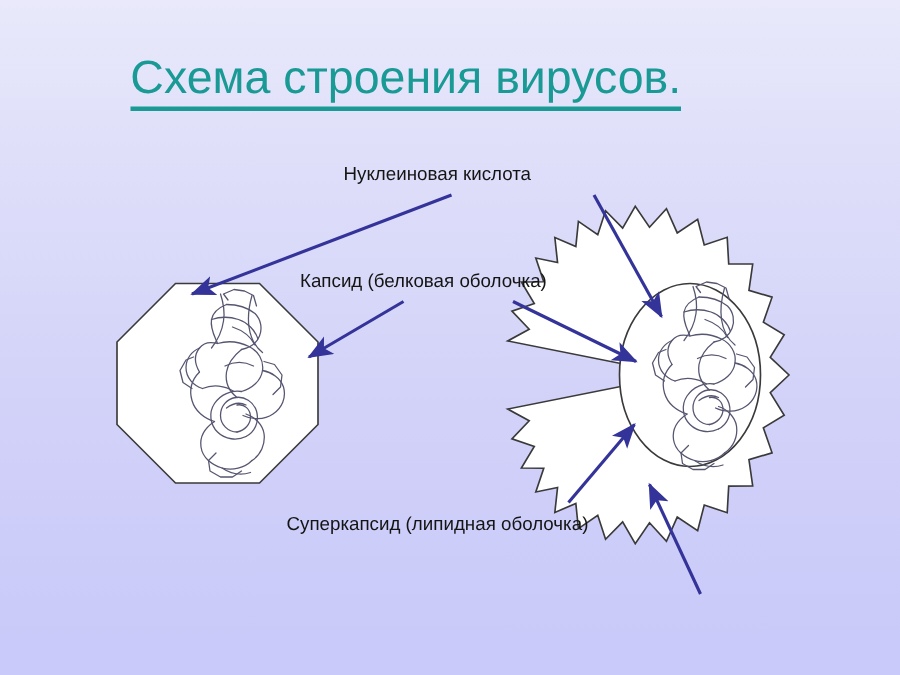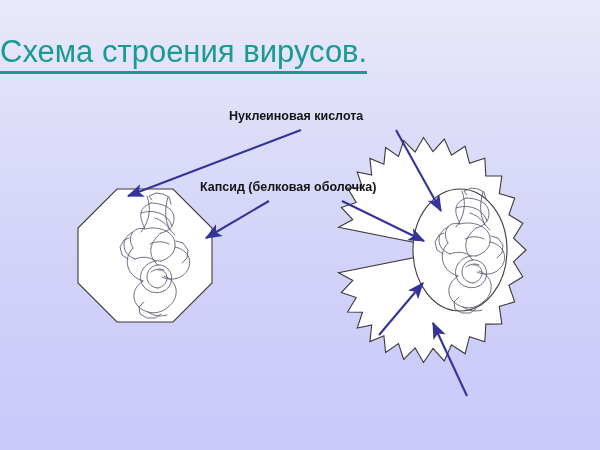--- a/index.html
+++ b/index.html
@@ -17,38 +17,37 @@
     width: 600px;
     height: 450px;
     background: linear-gradient(to bottom, #e9e9fb 0%, #e0e0fa 20%, #d7d7f9 45%, #cfcff9 70%, #c9c9fa 100%);
     overflow: hidden;
   }
   #slide-title {
     position: absolute;
     left: 0;
     top: 34px;
     width: 541px;
-    text-align: left;
+    text-align: center;
     font-size: 31px;
     font-weight: normal;
     color: #1a9a94;
     letter-spacing: 0px;
     white-space: nowrap;
   }
   #slide-title .tu {
     border-bottom: 3px solid #1a9a94;
     padding-bottom: 2px;
   }
   .label {
     position: absolute;
     font-size: 12.5px;
     color: #141414;
     white-space: nowrap;
     line-height: 1.1;
-    font-weight: bold;
   }
   #label-nucleic   { left: 229px; top: 110px; }
   #label-capsid    { left: 200px; top: 181px; }
   #label-supercap  { left: 191px; top: 343px; }
   #label-spikes    { left: 391px; top: 402px; }
 
   #art {
     position: absolute;
     left: 0;
     top: 0;
@@ -136,14 +135,15 @@
       <line x1="396" y1="130" x2="441" y2="211"></line>
       <line x1="269" y1="201" x2="206" y2="238"></line>
       <line x1="342" y1="201" x2="424" y2="241"></line>
       <line x1="379" y1="335" x2="423" y2="283"></line>
       <line x1="467" y1="396" x2="433" y2="323"></line>
     </g>
   </svg>
 
   <div class="label" id="label-nucleic">Нуклеиновая кислота</div>
   <div class="label" id="label-capsid">Капсид (белковая оболочка)</div>
+  <div class="label" id="label-supercap">Суперкапсид (липидная оболочка)</div>
 
 </div>
 
 </body></html>

